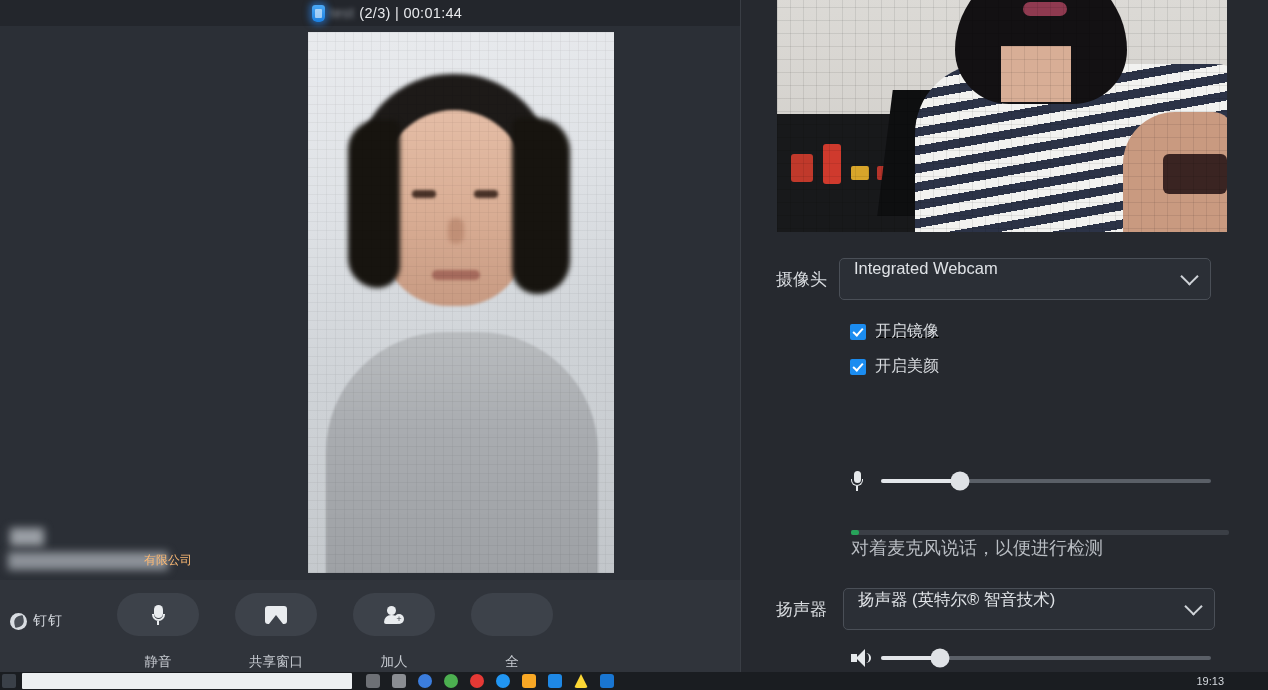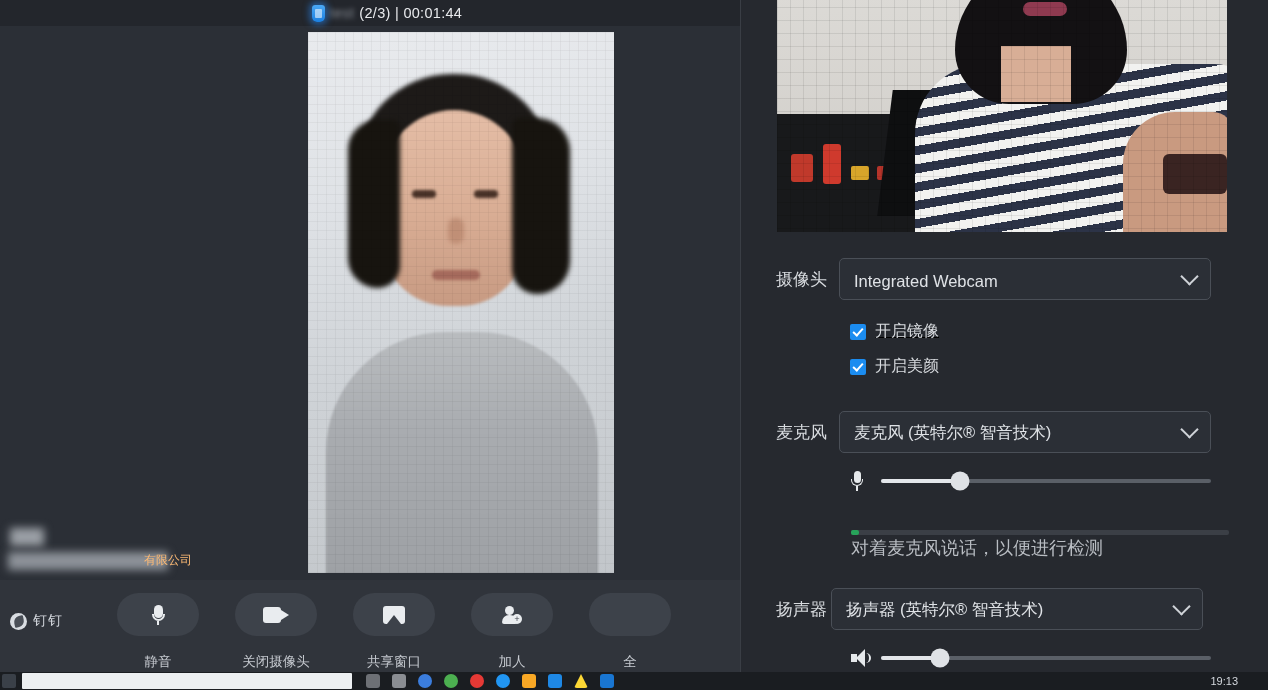--- a/index.html
+++ b/index.html
@@ -164,21 +164,21 @@
     background-image:
       linear-gradient(to right, rgba(0,0,0,.18) 1px, transparent 1px),
       linear-gradient(to bottom, rgba(0,0,0,.18) 1px, transparent 1px);
     background-size:13px 13px;
   }
 
   .row{ position:absolute; display:flex; align-items:center; }
   .field-label{ color:#d7dade; font-size:17px; white-space:nowrap; }
   .select{
     height:42px; border:1px solid #4a4f57; border-radius:5px; background:#2b2f36;
-    display:flex; align-items:flex-end; padding:8px 14px; position:relative;
+    display:flex; align-items:flex-start; padding:0 14px; position:relative;
   }
   .select-value{ color:#dfe2e6; font-size:16.5px; white-space:nowrap; }
   .chev{
     position:absolute; right:14px; top:50%; width:13px; height:13px;
     border-right:2.4px solid #cfd3d8; border-bottom:2.4px solid #cfd3d8;
     transform:translateY(-70%) rotate(45deg);
   }
   .check-row{ display:flex; align-items:center; gap:9px; cursor:pointer; }
   .cbox{
     width:16px; height:16px; border-radius:2px; background:#1b8cf0;
@@ -216,21 +216,21 @@
 
   
   .taskbar{
     position:absolute; left:0; top:672px; width:1268px; height:18px;
     background:#1a1d21; display:flex; align-items:center;
   }
   .tb-start{ width:14px; height:14px; margin-left:2px; background:#3a4048; border-radius:2px; }
   .tb-window{ width:330px; height:16px; margin-left:6px; background:#eceff1; border-radius:1px; }
   .tb-icons{ display:flex; align-items:center; gap:12px; margin-left:14px; }
   .ti{ width:14px; height:14px; border-radius:3px; }
-  .tb-clock{ position:absolute; right:30px; color:#d4d8dd; font-size:11px; }
+  .tb-clock{ position:absolute; right:44px; color:#d4d8dd; font-size:11px; }
 </style>
 </head>
 <body>
 
 <div class="app">
 
   <div class="stage">
 
     <div class="titlebar">
       <div class="tb-inner">
@@ -266,29 +266,20 @@
           <div class="tb-pill">
             <span class="ic-mic">
               <i class="cap"></i>
                 <i class="arc"></i>
                 <i class="stem"></i>
             </span>
           </div>
           <div class="tb-label">静音</div>
         </div>
 
-        <div class="tb-btn">
-          <div class="tb-pill">
-            <span class="ic-cam">
-              <i class="body"></i>
-                <i class="lens"></i>
-            </span>
-          </div>
-          <div class="tb-label">关闭摄像头</div>
-        </div>
 
         <div class="tb-btn">
           <div class="tb-pill">
             <span class="ic-share">
               <i class="scr"></i>
                 <i class="up"></i>
             </span>
           </div>
           <div class="tb-label">共享窗口</div>
         </div>
@@ -349,27 +340,20 @@
     <div class="check-row" style="position:absolute; left:109px; top:321px;text-decoration:underline;">
       <span class="cbox"></span>
       <span class="check-label">开启镜像</span>
     </div>
 
     <div class="check-row" style="position:absolute; left:109px; top:356px;">
       <span class="cbox"></span>
       <span class="check-label">开启美颜</span>
     </div>
 
-    <div class="row" style="left:35px; top:411px;">
-      <span class="field-label">麦克风</span>
-      <div class="select" style="width:372px; margin-left:12px;">
-        <span class="select-value">麦克风 (英特尔® 智音技术)</span>
-        <span class="chev"></span>
-      </div>
-    </div>
 
     <div class="slider-wrap" style="left:110px; top:471px; width:378px; height:20px;">
       <span class="ic-mic2">
         <i class="cap"></i>
           <i class="arc"></i>
           <i class="stem"></i>
       </span>
       <div class="track" style="width:330px; margin-left:18px;">
         <div class="fill" id="mic-fill" style="width: 24%;"></div>
         <div class="knob" id="mic-knob" style="left: 24%;"></div>
@@ -377,21 +361,21 @@
     </div>
 
     <div class="meter" style="left:110px; top:530px; width:378px;">
       <div class="lvl" id="mic-level" style="width: 2%;"></div>
     </div>
 
     <div class="hint" style="left:110px; top:536px;">对着麦克风说话，以便进行检测</div>
 
     <div class="row" style="left:35px; top:588px;">
       <span class="field-label">扬声器</span>
-      <div class="select" style="width:372px; margin-left:4px;">
+      <div class="select" style="width:372px; margin-left:16px;">
         <span class="select-value">扬声器 (英特尔® 智音技术)</span>
         <span class="chev"></span>
       </div>
     </div>
 
     <div class="slider-wrap" style="left:110px; top:648px; width:378px; height:20px;">
       <span class="ic-spk">
         <i class="b"></i>
           <i class="c"></i>
           <i class="w1"></i>

